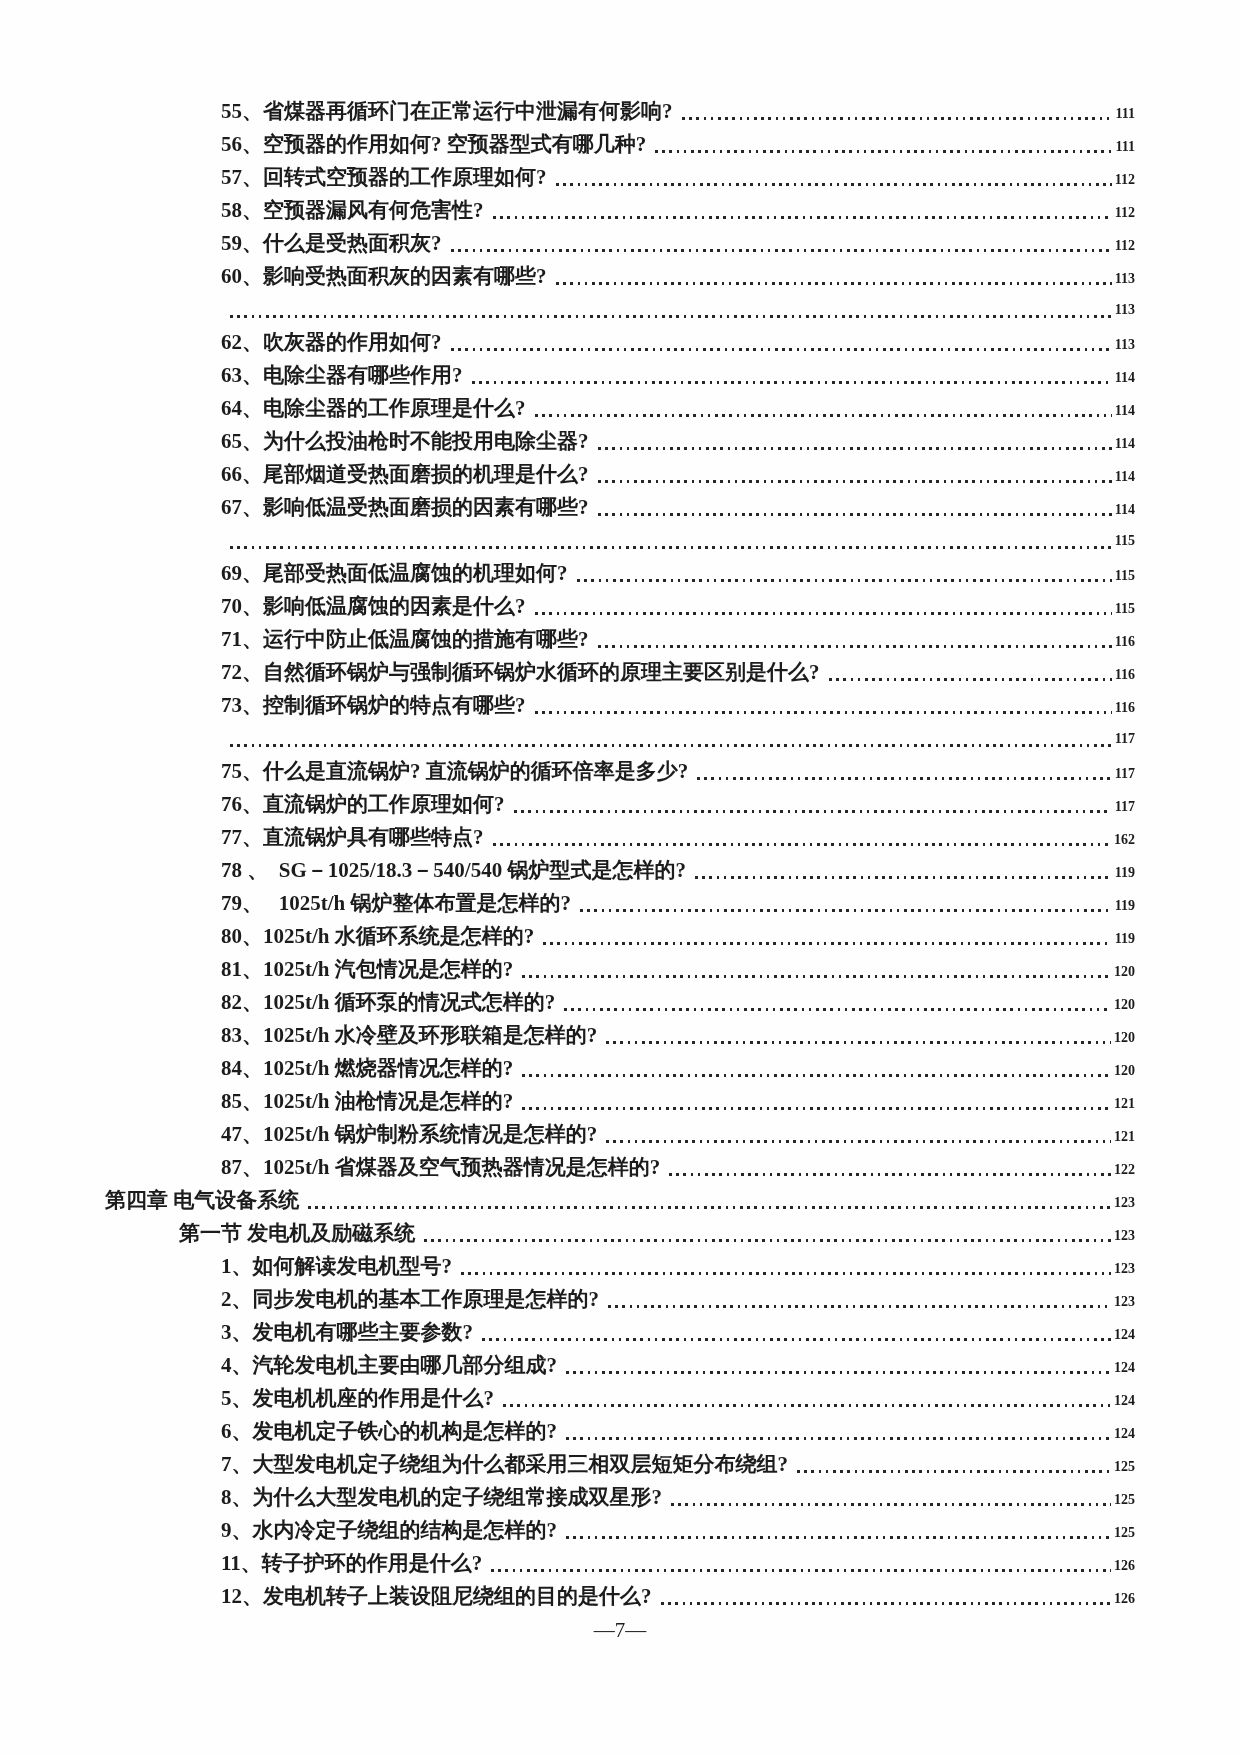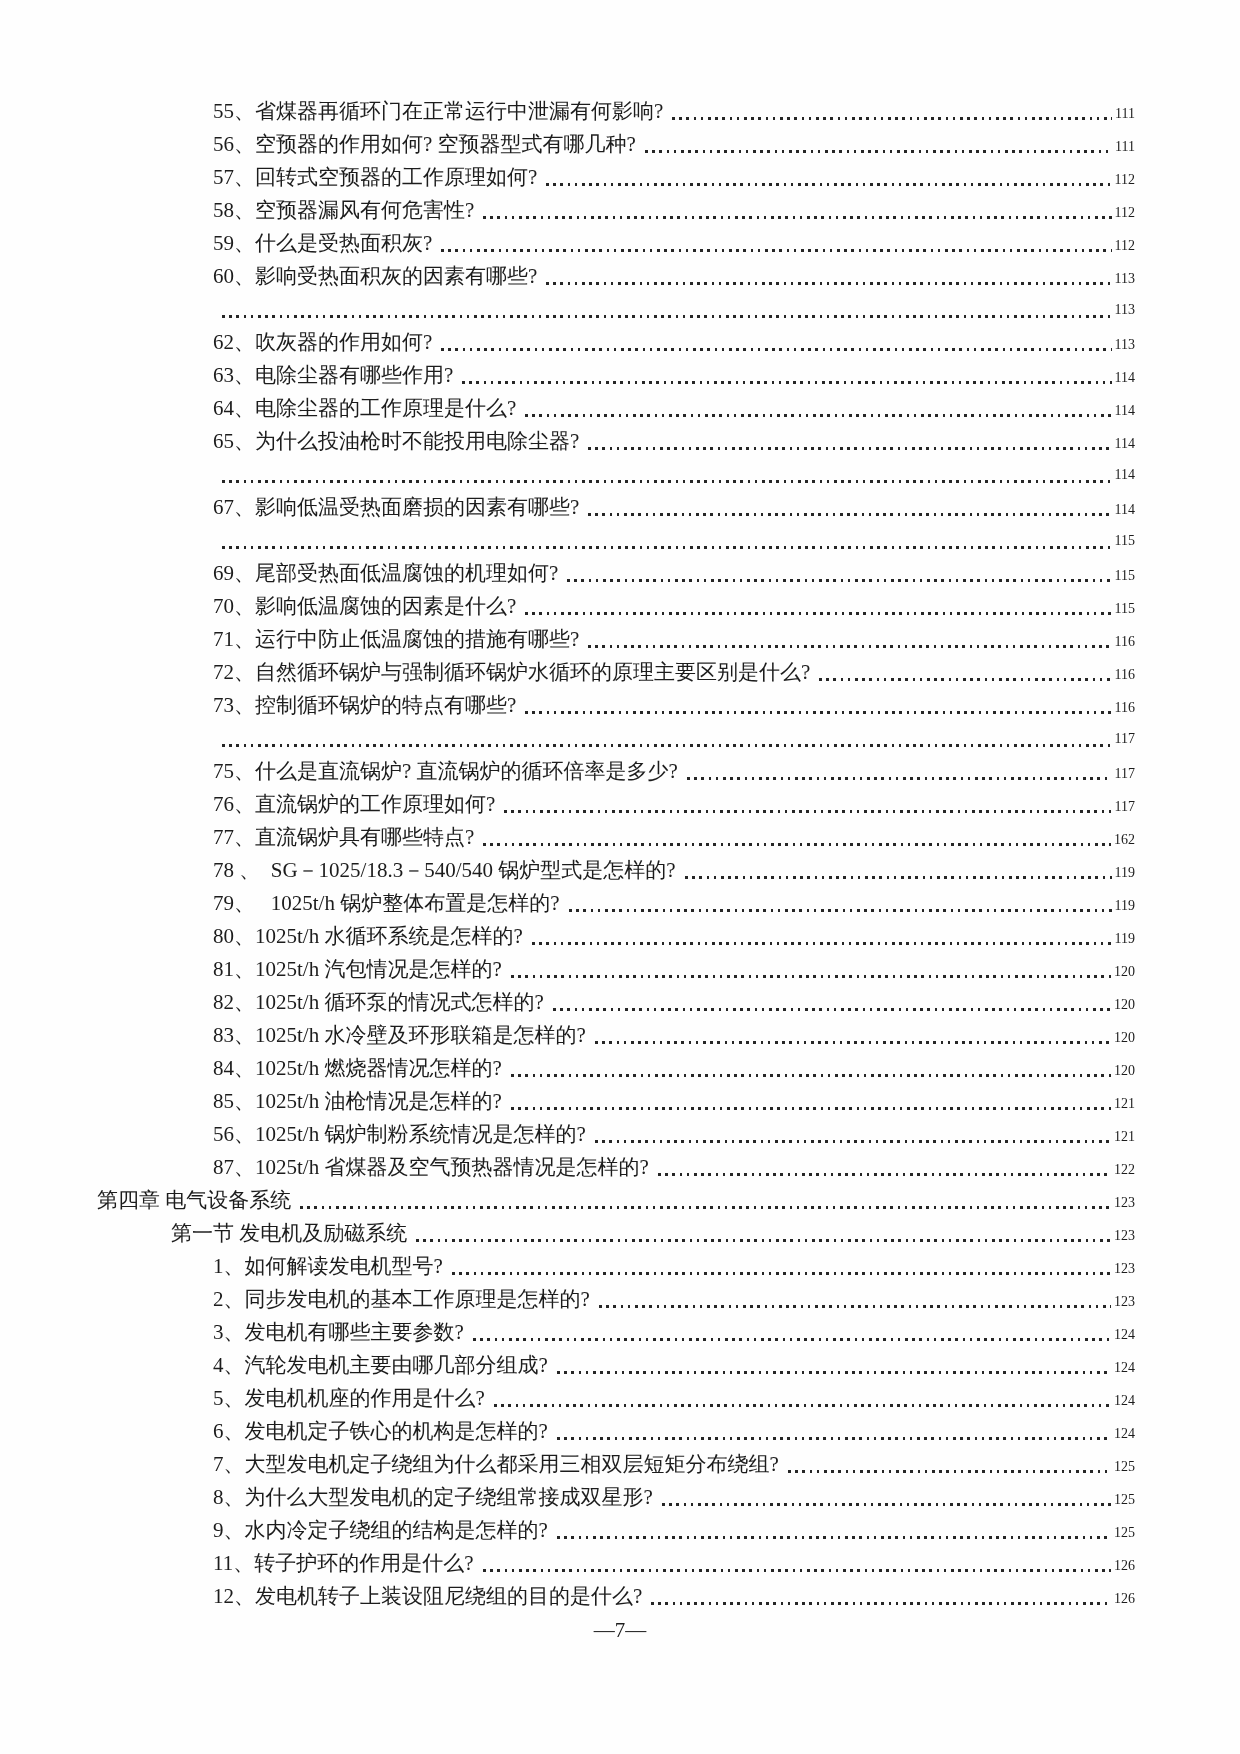--- a/index.html
+++ b/index.html
@@ -14,22 +14,23 @@
     height: 1754px;
     margin: 0 auto;
     background: #fefefe;
     overflow: hidden;
     font-family: "Liberation Serif", "DejaVu Serif", serif;
     color: #1c1c1c;
   }
   .toc {
     position: absolute;
     top: 95px;
-    left: 8px;
+    left: 16px;
     right: 0;
+    font-weight: bold;
   }
   .toc-row {
     display: flex;
     align-items: baseline;
     height: 33px;
     padding-right: 105px;
     font-size: 21px;
     line-height: 33px;
   }
   .toc-row.item    { padding-left: 205px; }
@@ -117,20 +118,21 @@
         <span class="toc-label">64、电除尘器的工作原理是什么?</span>
         <span class="dot-leader"></span>
         <span class="toc-page">114</span>
       </div>
       <div class="toc-row item">
         <span class="toc-label">65、为什么投油枪时不能投用电除尘器?</span>
         <span class="dot-leader"></span>
         <span class="toc-page">114</span>
       </div>
       <div class="toc-row item">
+        <span class="toc-label">66、尾部烟道受热面磨损的机理是什么?</span>
         <span class="dot-leader"></span>
         <span class="toc-page">114</span>
       </div>
       <div class="toc-row item">
         <span class="toc-label">67、影响低温受热面磨损的因素有哪些?</span>
         <span class="dot-leader"></span>
         <span class="toc-page">114</span>
       </div>
       <div class="toc-row item">
         <span class="dot-leader"></span>
@@ -214,21 +216,21 @@
         <span class="toc-label">84、1025t/h 燃烧器情况怎样的?</span>
         <span class="dot-leader"></span>
         <span class="toc-page">120</span>
       </div>
       <div class="toc-row item">
         <span class="toc-label">85、1025t/h 油枪情况是怎样的?</span>
         <span class="dot-leader"></span>
         <span class="toc-page">121</span>
       </div>
       <div class="toc-row item">
-        <span class="toc-label">56、1025t/h 锅炉制粉系统情况是怎样的?</span>
+        <span class="toc-label">47、1025t/h 锅炉制粉系统情况是怎样的?</span>
         <span class="dot-leader"></span>
         <span class="toc-page">121</span>
       </div>
       <div class="toc-row item">
         <span class="toc-label">87、1025t/h 省煤器及空气预热器情况是怎样的?</span>
         <span class="dot-leader"></span>
         <span class="toc-page">122</span>
       </div>
       <div class="toc-row chapter">
         <span class="toc-label">第四章 电气设备系统</span>

